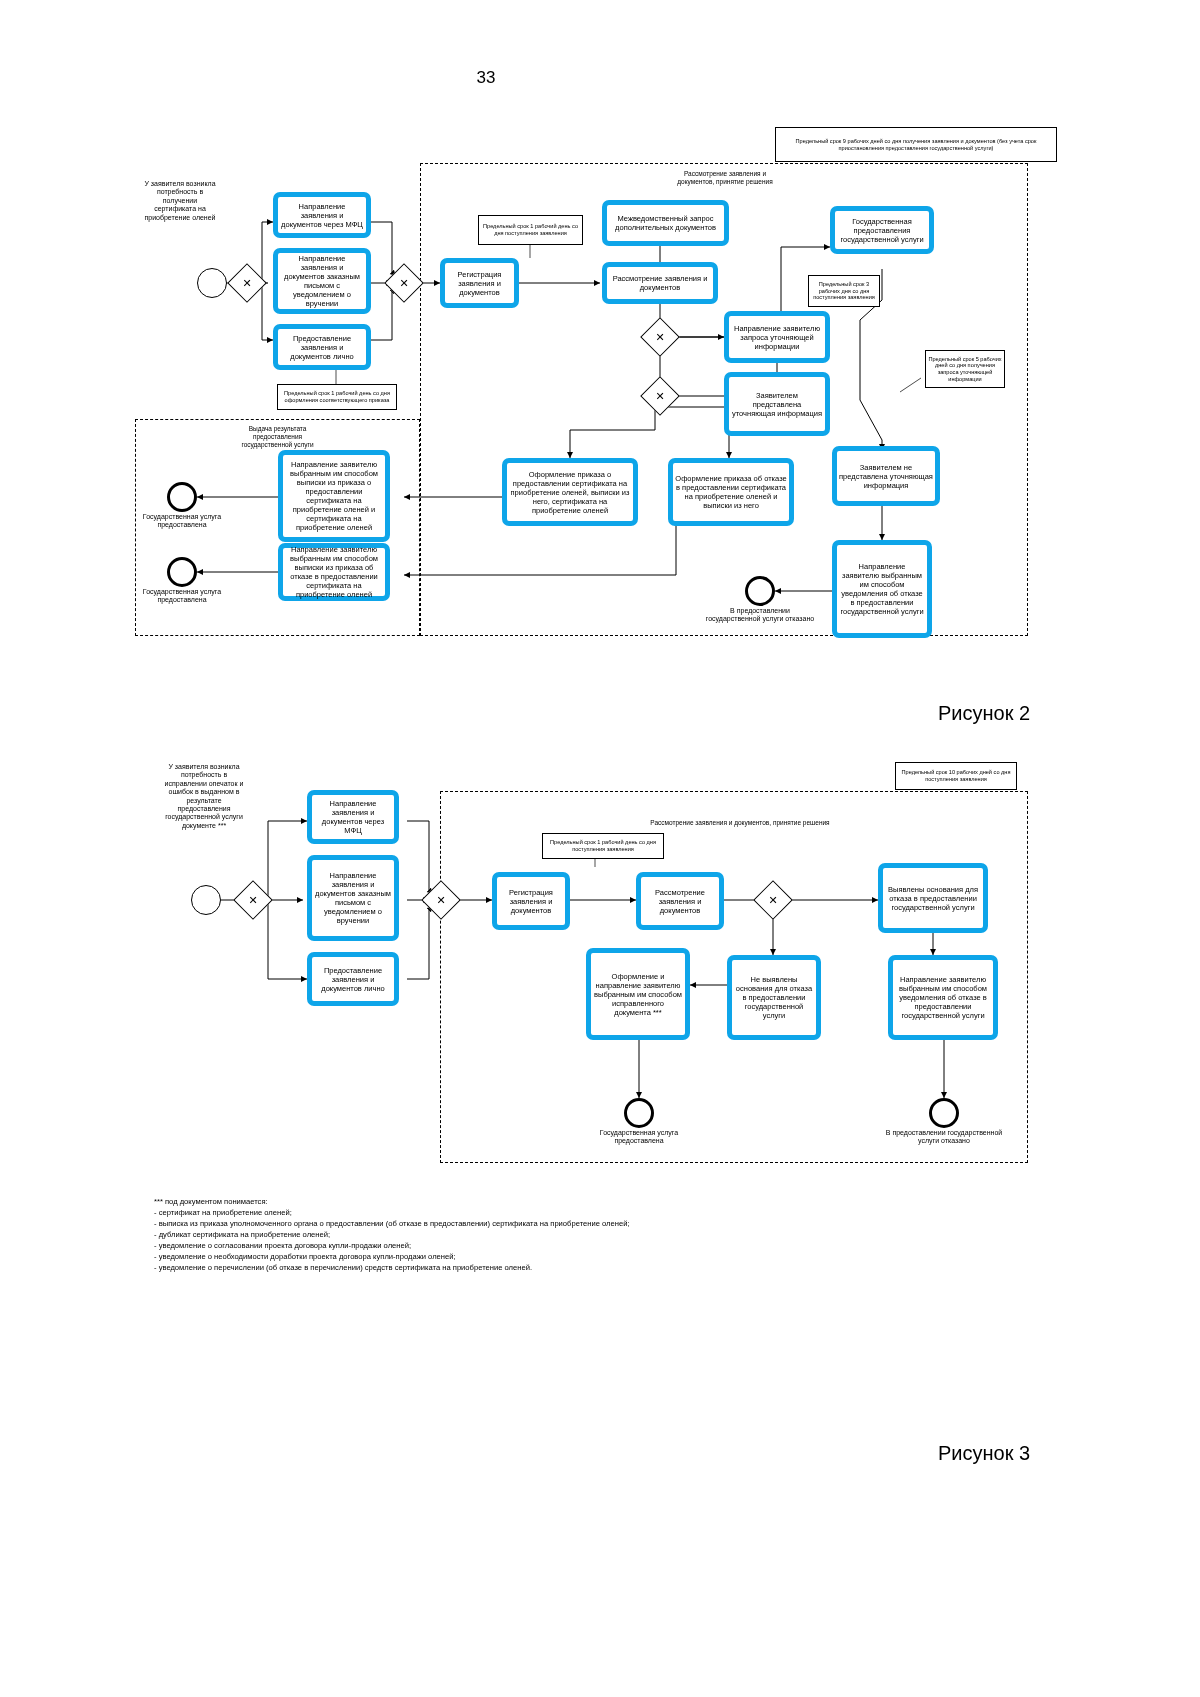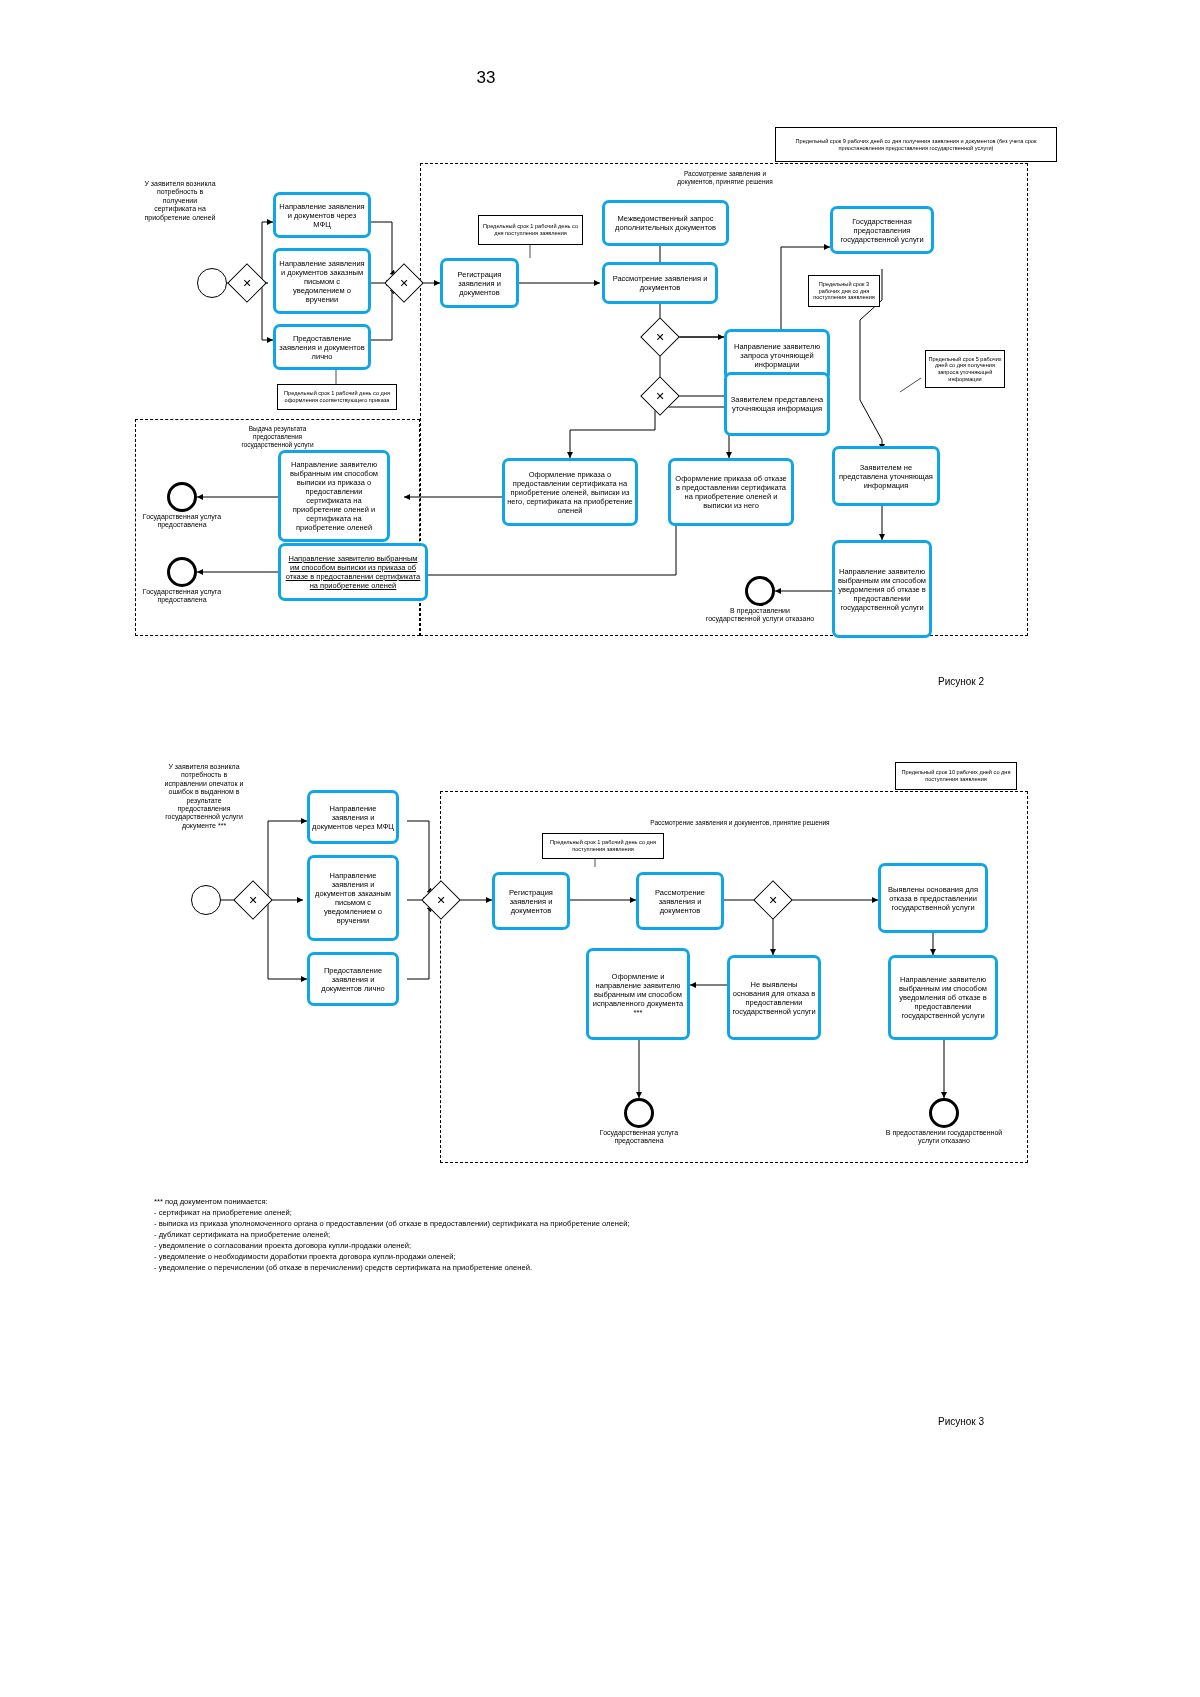--- a/index.html
+++ b/index.html
@@ -1,22 +1,22 @@
 <!DOCTYPE html>
 <html><head>
 <meta charset="utf-8">
 <style>
   html,body{margin:0;padding:0;background:#fff;}
   body{width:1200px;height:1697px;position:relative;font-family:"Liberation Sans",sans-serif;color:#000;}
   .page-number{position:absolute;top:68px;left:0;width:972px;text-align:center;font-size:17px;}
-  .fig-label{position:absolute;font-size:10px;}
+  .fig-label{position:absolute;font-size:20px;margin-top:26px;}
   #fig2-label{top:676px;left:938px;}
   #fig3-label{top:1416px;left:938px;}
 
-  .box{position:absolute;border:3px solid #0ea5e9;background:#fff;box-sizing:border-box;
+  .box{position:absolute;border:5px solid #0ea5e9;background:#fff;box-sizing:border-box;
        display:flex;align-items:center;justify-content:center;text-align:center;
        font-size:7.5px;line-height:1.2;border-radius:7px;padding:2px;}
   .note{position:absolute;border:1px solid #000;background:#fff;box-sizing:border-box;
         display:flex;align-items:center;justify-content:center;text-align:center;
         font-size:5.6px;line-height:1.18;padding:2px;}
   .lane{position:absolute;border:1px dashed #000;box-sizing:border-box;}
   .lane-title{position:absolute;text-align:center;font-size:6.5px;line-height:1.2;}
   .freetext{position:absolute;text-align:center;font-size:7px;line-height:1.2;}
   .circle{position:absolute;border:1.6px solid #000;border-radius:50%;box-sizing:border-box;background:#fff;}
   .circle.thick{border-width:3.2px;}
@@ -127,27 +127,27 @@
     <span>✕</span>
   </div>
 
 <div class="box" style="left:273px;top:192px;width:98px;height:46px;">Направление заявления и документов через МФЦ</div>
 <div class="box" style="left:273px;top:248px;width:98px;height:66px;">Направление заявления и документов заказным письмом с уведомлением о вручении</div>
 <div class="box" style="left:273px;top:324px;width:98px;height:46px;">Предоставление заявления и документов лично</div>
 <div class="box" style="left:440px;top:258px;width:79px;height:50px;">Регистрация заявления и документов</div>
 <div class="box" style="left:602px;top:262px;width:116px;height:42px;">Рассмотрение заявления и документов</div>
 <div class="box" style="left:602px;top:200px;width:127px;height:46px;">Межведомственный запрос дополнительных документов</div>
 <div class="box" style="left:830px;top:206px;width:104px;height:48px;">Государственная предоставления государственной услуги</div>
-<div class="box" style="left:724px;top:329px;width:106px;height:52px;">Направление заявителю запроса уточняющей информации</div>
+<div class="box" style="left:724px;top:311px;width:106px;height:52px;">Направление заявителю запроса уточняющей информации</div>
 <div class="box" style="left:724px;top:372px;width:106px;height:64px;">Заявителем представлена уточняющая информация</div>
 <div class="box" style="left:832px;top:446px;width:108px;height:60px;">Заявителем не представлена уточняющая информация</div>
 <div class="box" style="left:502px;top:458px;width:136px;height:68px;">Оформление приказа о предоставлении сертификата на приобретение оленей, выписки из него, сертификата на приобретение оленей</div>
 <div class="box" style="left:668px;top:458px;width:126px;height:68px;">Оформление приказа об отказе в предоставлении сертификата на приобретение оленей и выписки из него</div>
 <div class="box" style="left:278px;top:450px;width:112px;height:92px;">Направление заявителю выбранным им способом выписки из приказа о предоставлении сертификата на приобретение оленей и сертификата на приобретение оленей</div>
-<div class="box" style="left:278px;top:543px;width:150px;height:58px;text-decoration:underline;">Направление заявителю выбранным им способом выписки из приказа об отказе в предоставлении сертификата на приобретение оленей</div>
+<div class="box" style="left:278px;top:543px;width:112px;height:58px;">Направление заявителю выбранным им способом выписки из приказа об отказе в предоставлении сертификата на приобретение оленей</div>
 <div class="box" style="left:832px;top:540px;width:100px;height:98px;">Направление заявителю выбранным им способом уведомления об отказе в предоставлении государственной услуги</div>
 
 <div class="circle thick" style="left:167px;top:482px;width:30px;height:30px;"></div>
 <div class="freetext" style="left:137px;top:513px;width:90px;">Государственная услуга предоставлена</div>
 <div class="circle thick" style="left:167px;top:557px;width:30px;height:30px;"></div>
 <div class="freetext" style="left:137px;top:588px;width:90px;">Государственная услуга предоставлена</div>
 <div class="circle thick" style="left:745px;top:576px;width:30px;height:30px;"></div>
 <div class="freetext" style="left:705px;top:607px;width:110px;">В предоставлении государственной услуги отказано</div>
 
 <div class="fig-label" id="fig2-label">Рисунок 2</div>

